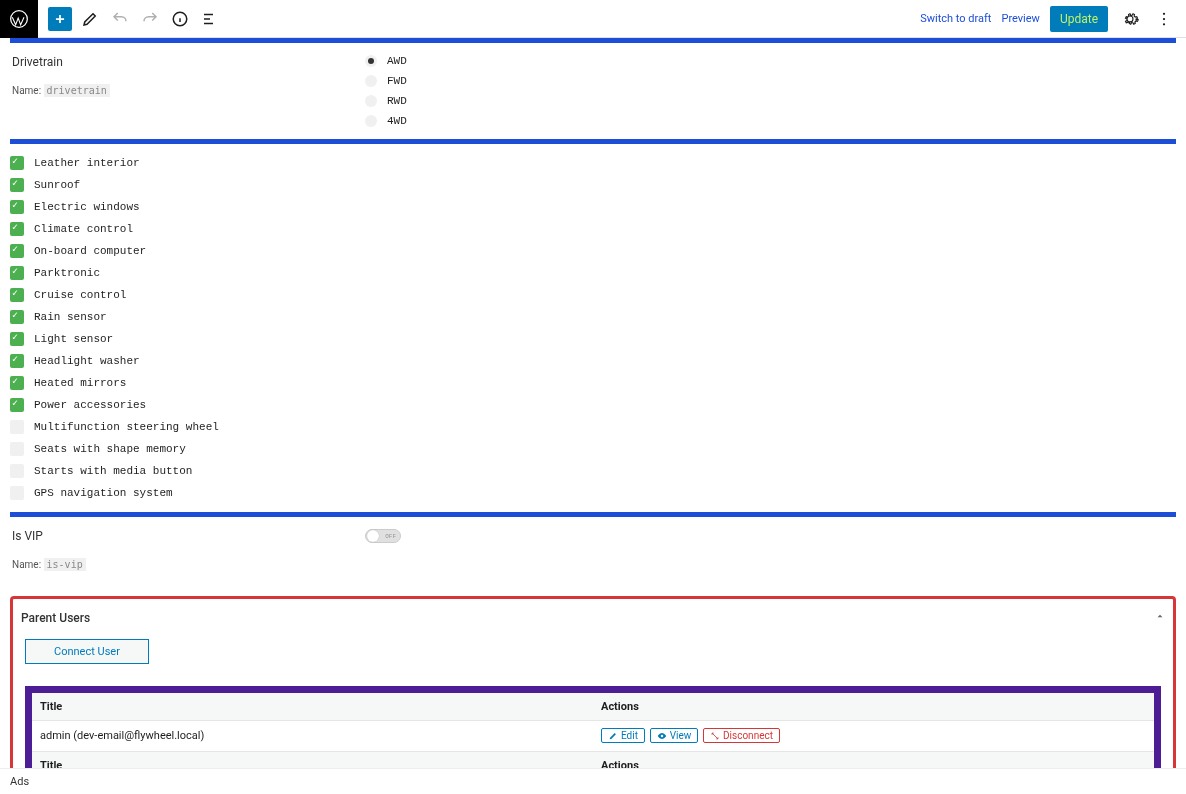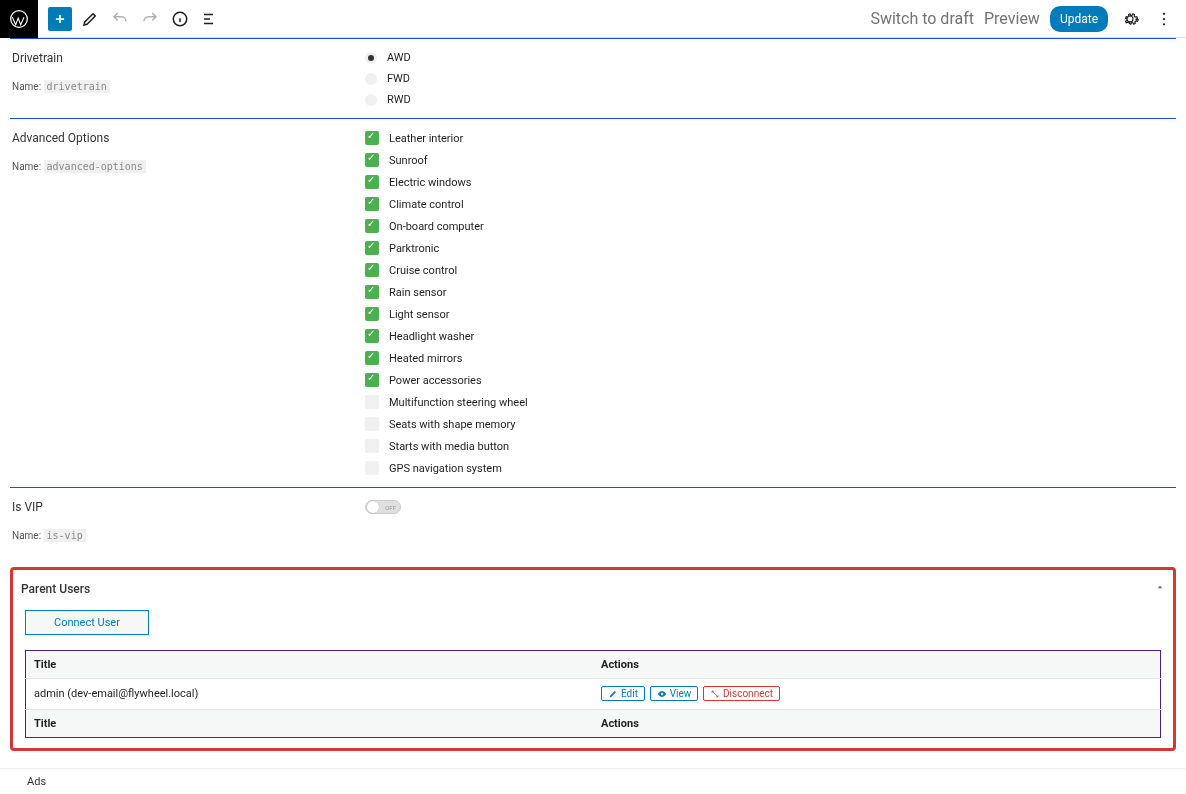--- a/index.html
+++ b/index.html
@@ -5,57 +5,57 @@
   * { box-sizing: border-box; margin: 0; padding: 0; }
   body { font-family: -apple-system, BlinkMacSystemFont, "Segoe UI", Roboto, sans-serif; font-size: 13px; color: #1e1e1e; background: #fff; }
   
   .topbar { display: flex; align-items: center; height: 38px; border-bottom: 1px solid #e0e0e0; background: #fff; }
   .wp-logo { width: 38px; height: 38px; background: #000; display: flex; align-items: center; justify-content: center; color: #fff; }
   .topbar-left { display: flex; align-items: center; gap: 6px; padding-left: 10px; }
   .plus-btn { width: 24px; height: 24px; background: #007cba; border-radius: 2px; display: flex; align-items: center; justify-content: center; color: #fff; cursor: pointer; }
   .toolbar-icon { width: 24px; height: 24px; display: flex; align-items: center; justify-content: center; cursor: pointer; color: #1e1e1e; }
   .toolbar-icon.disabled { opacity: .35; }
   .topbar-right { margin-left: auto; display: flex; align-items: center; gap: 10px; padding-right: 10px; }
-  .link-btn { color: #737373; font-size: 16px; cursor: pointer; }
-  .update-btn { background: #007cba; color: #ffffff; padding: 6px 10px; border-radius: 10px; font-size: 12px; cursor: pointer; }
+  .link-btn { color: #1d4ed8; font-size: 11px; cursor: pointer; }
+  .update-btn { background: #007cba; color: #bef264; padding: 6px 10px; border-radius: 2px; font-size: 12px; cursor: pointer; }
   
   .content { padding: 0 10px; }
-  .field-row { display: flex; border-top: 1px solid #1d4ed8; padding: 12px 0; }
+  .field-row { display: flex; border-top: 5px solid #1d4ed8; padding: 12px 0; }
   .field-label { width: 355px; padding-left: 2px; }
   .field-title { font-size: 12px; color: #333; }
   .field-name-row { font-size: 10px; color: #555; margin-top: 16px; }
   .code-tag { background: #f0f0f0; color: #888; padding: 1px 3px; font-family: monospace; font-size: 10px; }
-  .field-controls { flex: 1; }
+  .field-controls { flex: 1; font-family: Liberation Mono, monospace; }
   
   .radio-item, .check-item { display: flex; align-items: center; gap: 10px; margin-bottom: 8px; font-size: 11px; }
   .radio-item:last-child, .check-item:last-child { margin-bottom: 0; }
   .radio-dot { width: 12px; height: 12px; border-radius: 50%; background: #f0f0f0; position: relative; flex-shrink: 0; }
   .radio-dot.sel::after { content: ""; position: absolute; inset: 3px; border-radius: 50%; background: #333; }
   .check-box { width: 14px; height: 14px; border-radius: 2px; background: #f0f0f0; position: relative; flex-shrink: 0; }
   .check-box.sel { background: #4caf50; }
   .check-box.sel::after { content: "✓"; color: #fff; font-size: 10px; position: absolute; left: 2px; top: -1px; }
   
   .toggle { width: 36px; height: 14px; border-radius: 8px; background: #e0e0e0; border: 1px solid #ccc; position: relative; display: flex; align-items: center; justify-content: flex-end; padding-right: 4px; font-size: 6px; color: #999; cursor: pointer; }
   .toggle::before { content: ""; position: absolute; left: 1px; top: 0px; width: 12px; height: 12px; background: #fff; border-radius: 50%; box-shadow: 0 0 1px rgba(0,0,0,.3); }
   
   .highlighted-panel { border: 3px solid #d63638; border-radius: 4px; margin-top: 14px; padding: 4px; }
   .panel-head { display: flex; align-items: flex-start; padding: 8px 4px 14px; font-size: 12px; color: #333; font-weight: 500; }
   .panel-collapse { margin-left: auto; font-size: 10px; color: #666; cursor: pointer; }
   .connect-btn { border: 1px solid #007cba; color: #007cba; background: #f6f7f7; padding: 5px 28px; font-size: 11px; cursor: pointer; margin: 0 0 10px 8px; display: inline-block; }
-  .ptable { width: calc(100% - 16px); border-collapse: collapse; margin: 5px 8px 6px; border: 1px solid #4c1d95; font-size: 11px; }
+  .ptable { width: calc(100% - 16px); border-collapse: collapse; margin: 12px 8px 6px; border: 7px solid #4c1d95; font-size: 11px; }
   .ptable th, .ptable td { padding: 7px 8px; text-align: left; border-top: 1px solid #e5e5e5; }
   .ptable thead th { background: #f6f7f7; border-top: none; }
   .ptable tbody tr { background: #fff; }
   .ptable tfoot th { background: #f6f7f7; }
   .mini-btn { display: inline-flex; align-items: center; gap: 3px; border: 1px solid; padding: 1px 6px; font-size: 10px; border-radius: 2px; cursor: pointer; margin-right: 2px; text-align: center; }
   .mini-btn.blue { color: #007cba; border-color: #007cba; }
   .mini-btn.red { color: #d63638; border-color: #d63638; }
   .mini-icon { width: 10px; height: 10px; display: inline-block; }
   
-  .bottom-bar { position: fixed; bottom: 0; left: 0; right: 0; padding: 6px 27px; font-size: 11px; color: #333; background:#fff; border-top:1px solid #eee; }
+  .bottom-bar { position: fixed; bottom: 0; left: 0; right: 0; padding: 6px 10px; font-size: 11px; color: #333; background:#fff; border-top:1px solid #eee; }
 </style>
 </head>
 <body>
 
 <div class="topbar">
   <div class="wp-logo">
     <svg width="20" height="20" viewBox="0 0 24 24" fill="#fff">
         <circle cx="12" cy="12" r="10" fill="none" stroke="#fff" stroke-width="1.5"></circle>
         <path d="M4 10l4 9 3-8 3 8 4-9" fill="none" stroke="#fff" stroke-width="1.3"></path>
       </svg>
@@ -128,31 +128,28 @@
           <span>AWD</span>
         </div>
         <div class="radio-item">
           <span class="radio-dot"></span>
           <span>FWD</span>
         </div>
         <div class="radio-item">
           <span class="radio-dot"></span>
           <span>RWD</span>
         </div>
+        <div class="radio-item">
+          <span class="radio-dot"></span>
+          <span>4WD</span>
+        </div>
       </div>
   </div>
 
   <div class="field-row">
-    <div class="field-label">
-      <div class="field-title">Advanced Options</div>
-      <div class="field-name-row">
-        <span>Name:</span>
-        <span class="code-tag">advanced-options</span>
-      </div>
-    </div>
     <div class="field-controls" id="advanced-list">
         <div class="check-item">
           <span class="check-box sel"></span>
           <span>Leather interior</span>
         </div>
         <div class="check-item">
           <span class="check-box sel"></span>
           <span>Sunroof</span>
         </div>
         <div class="check-item">

